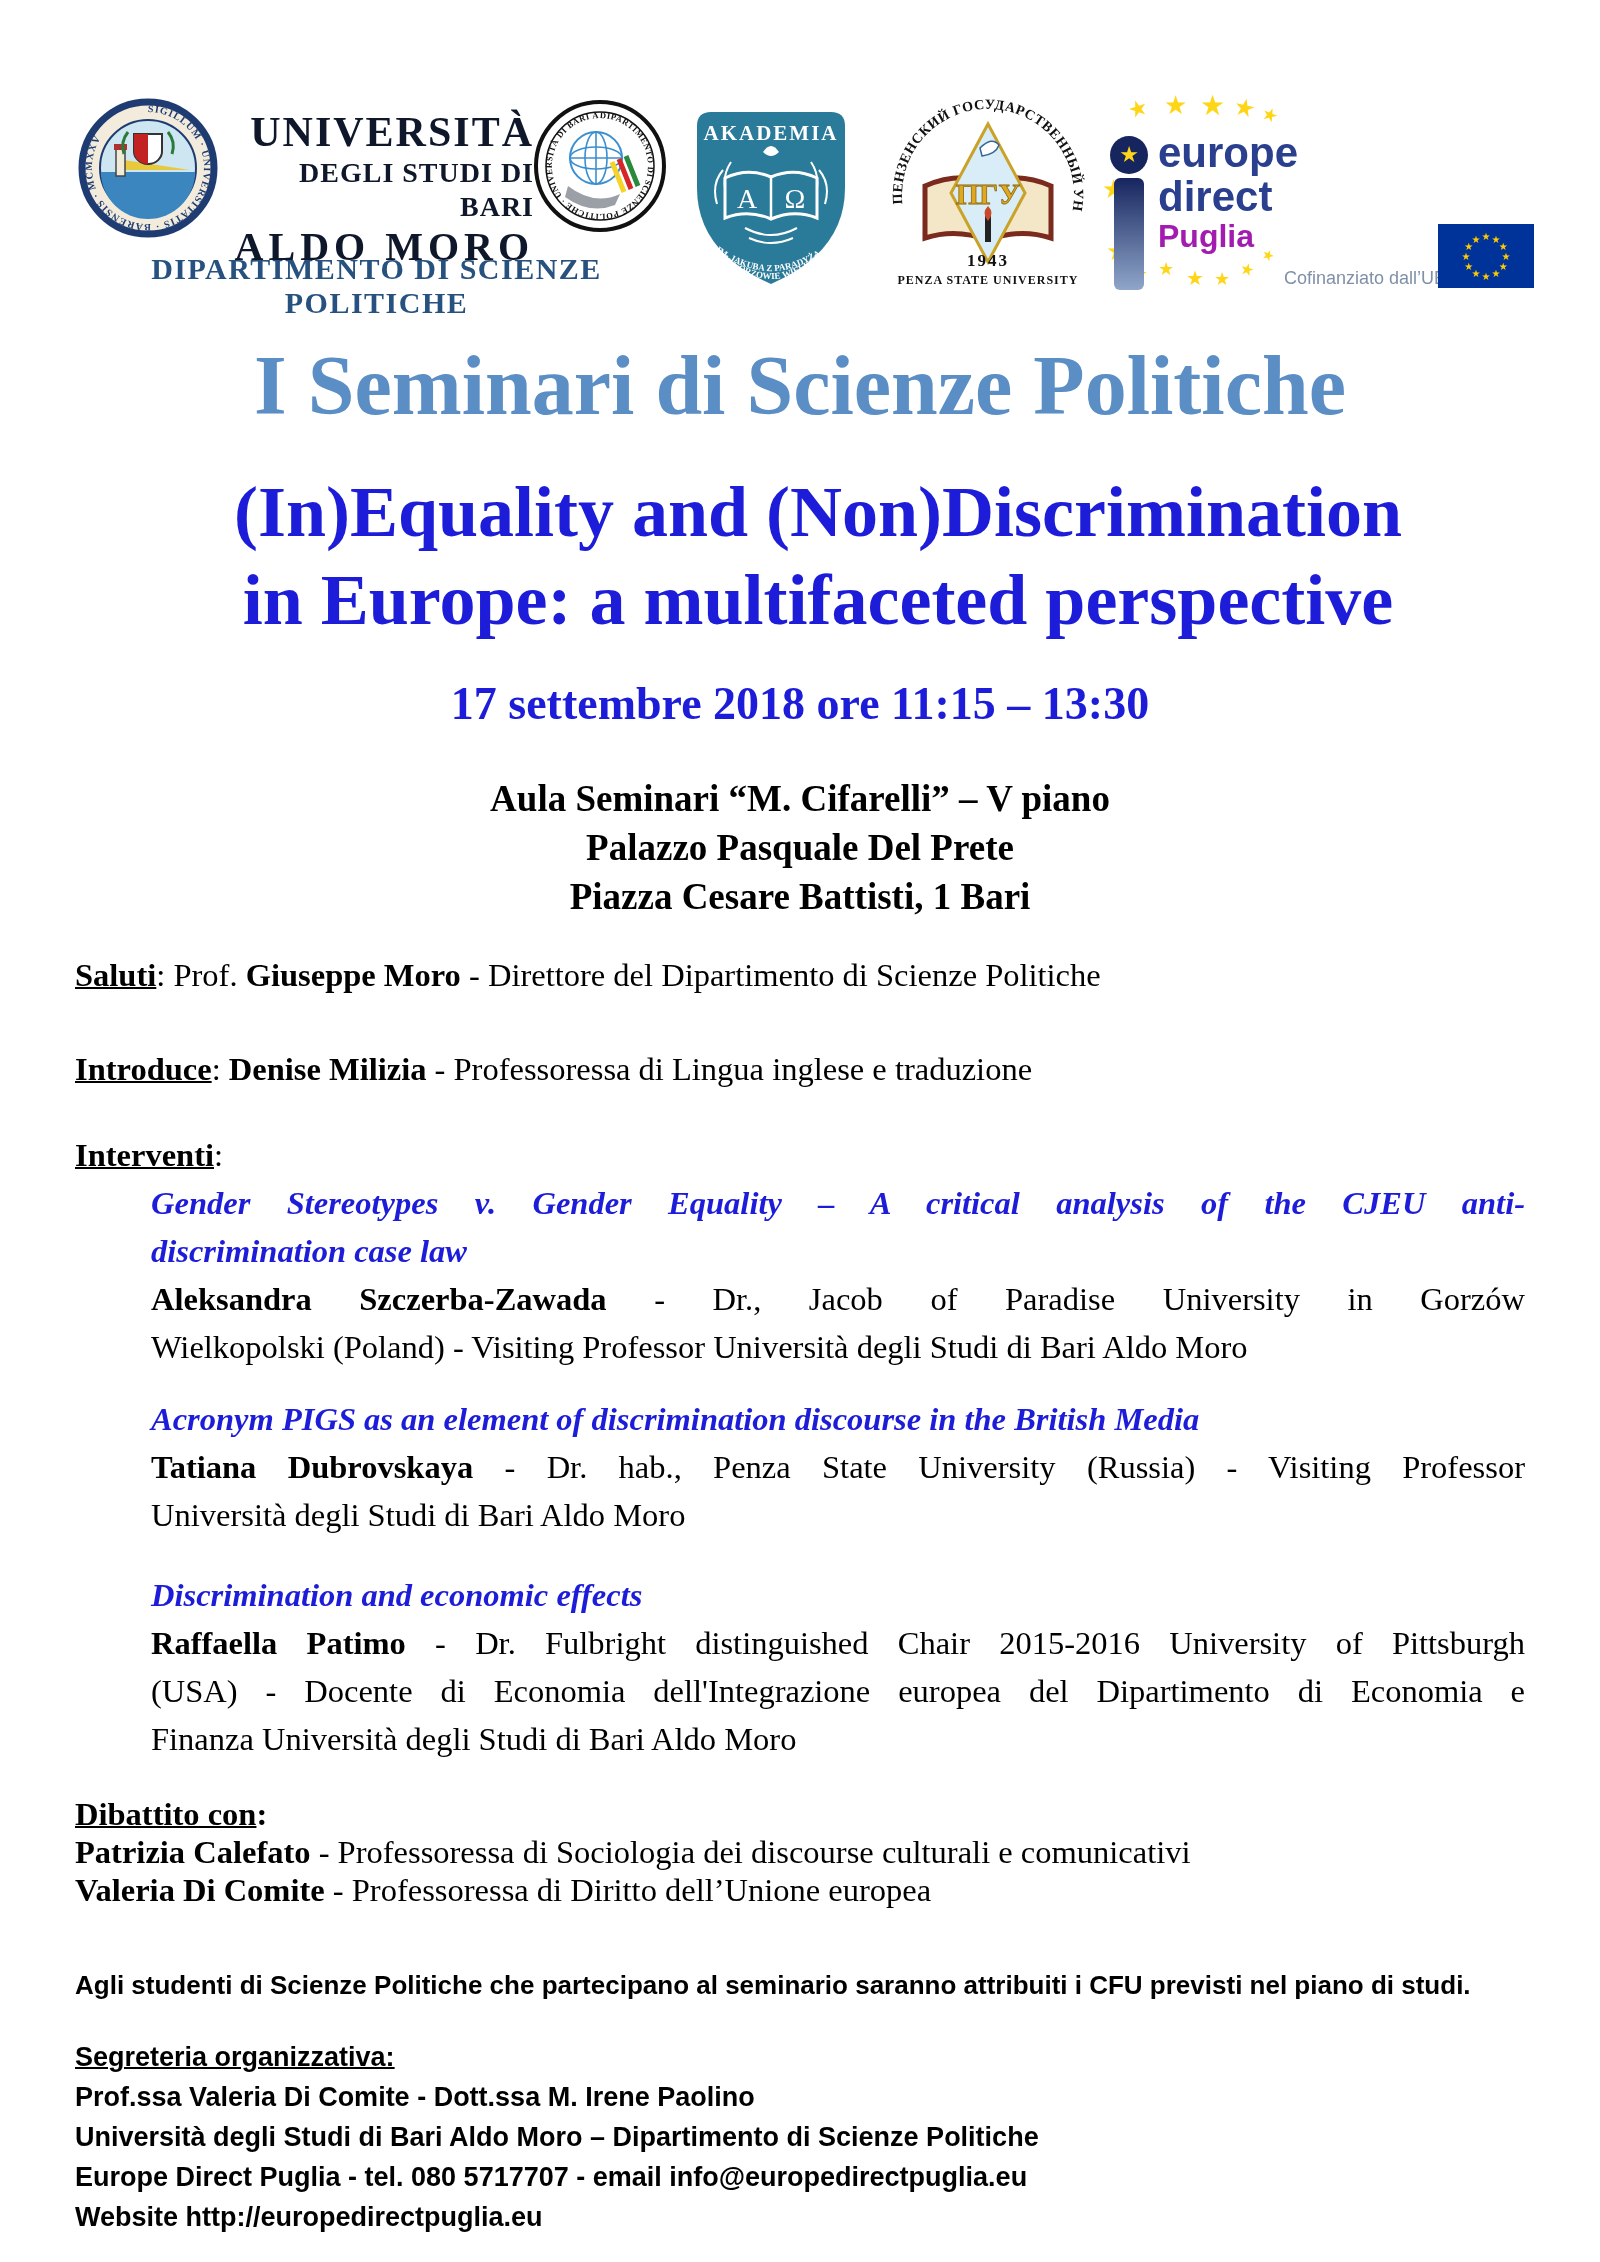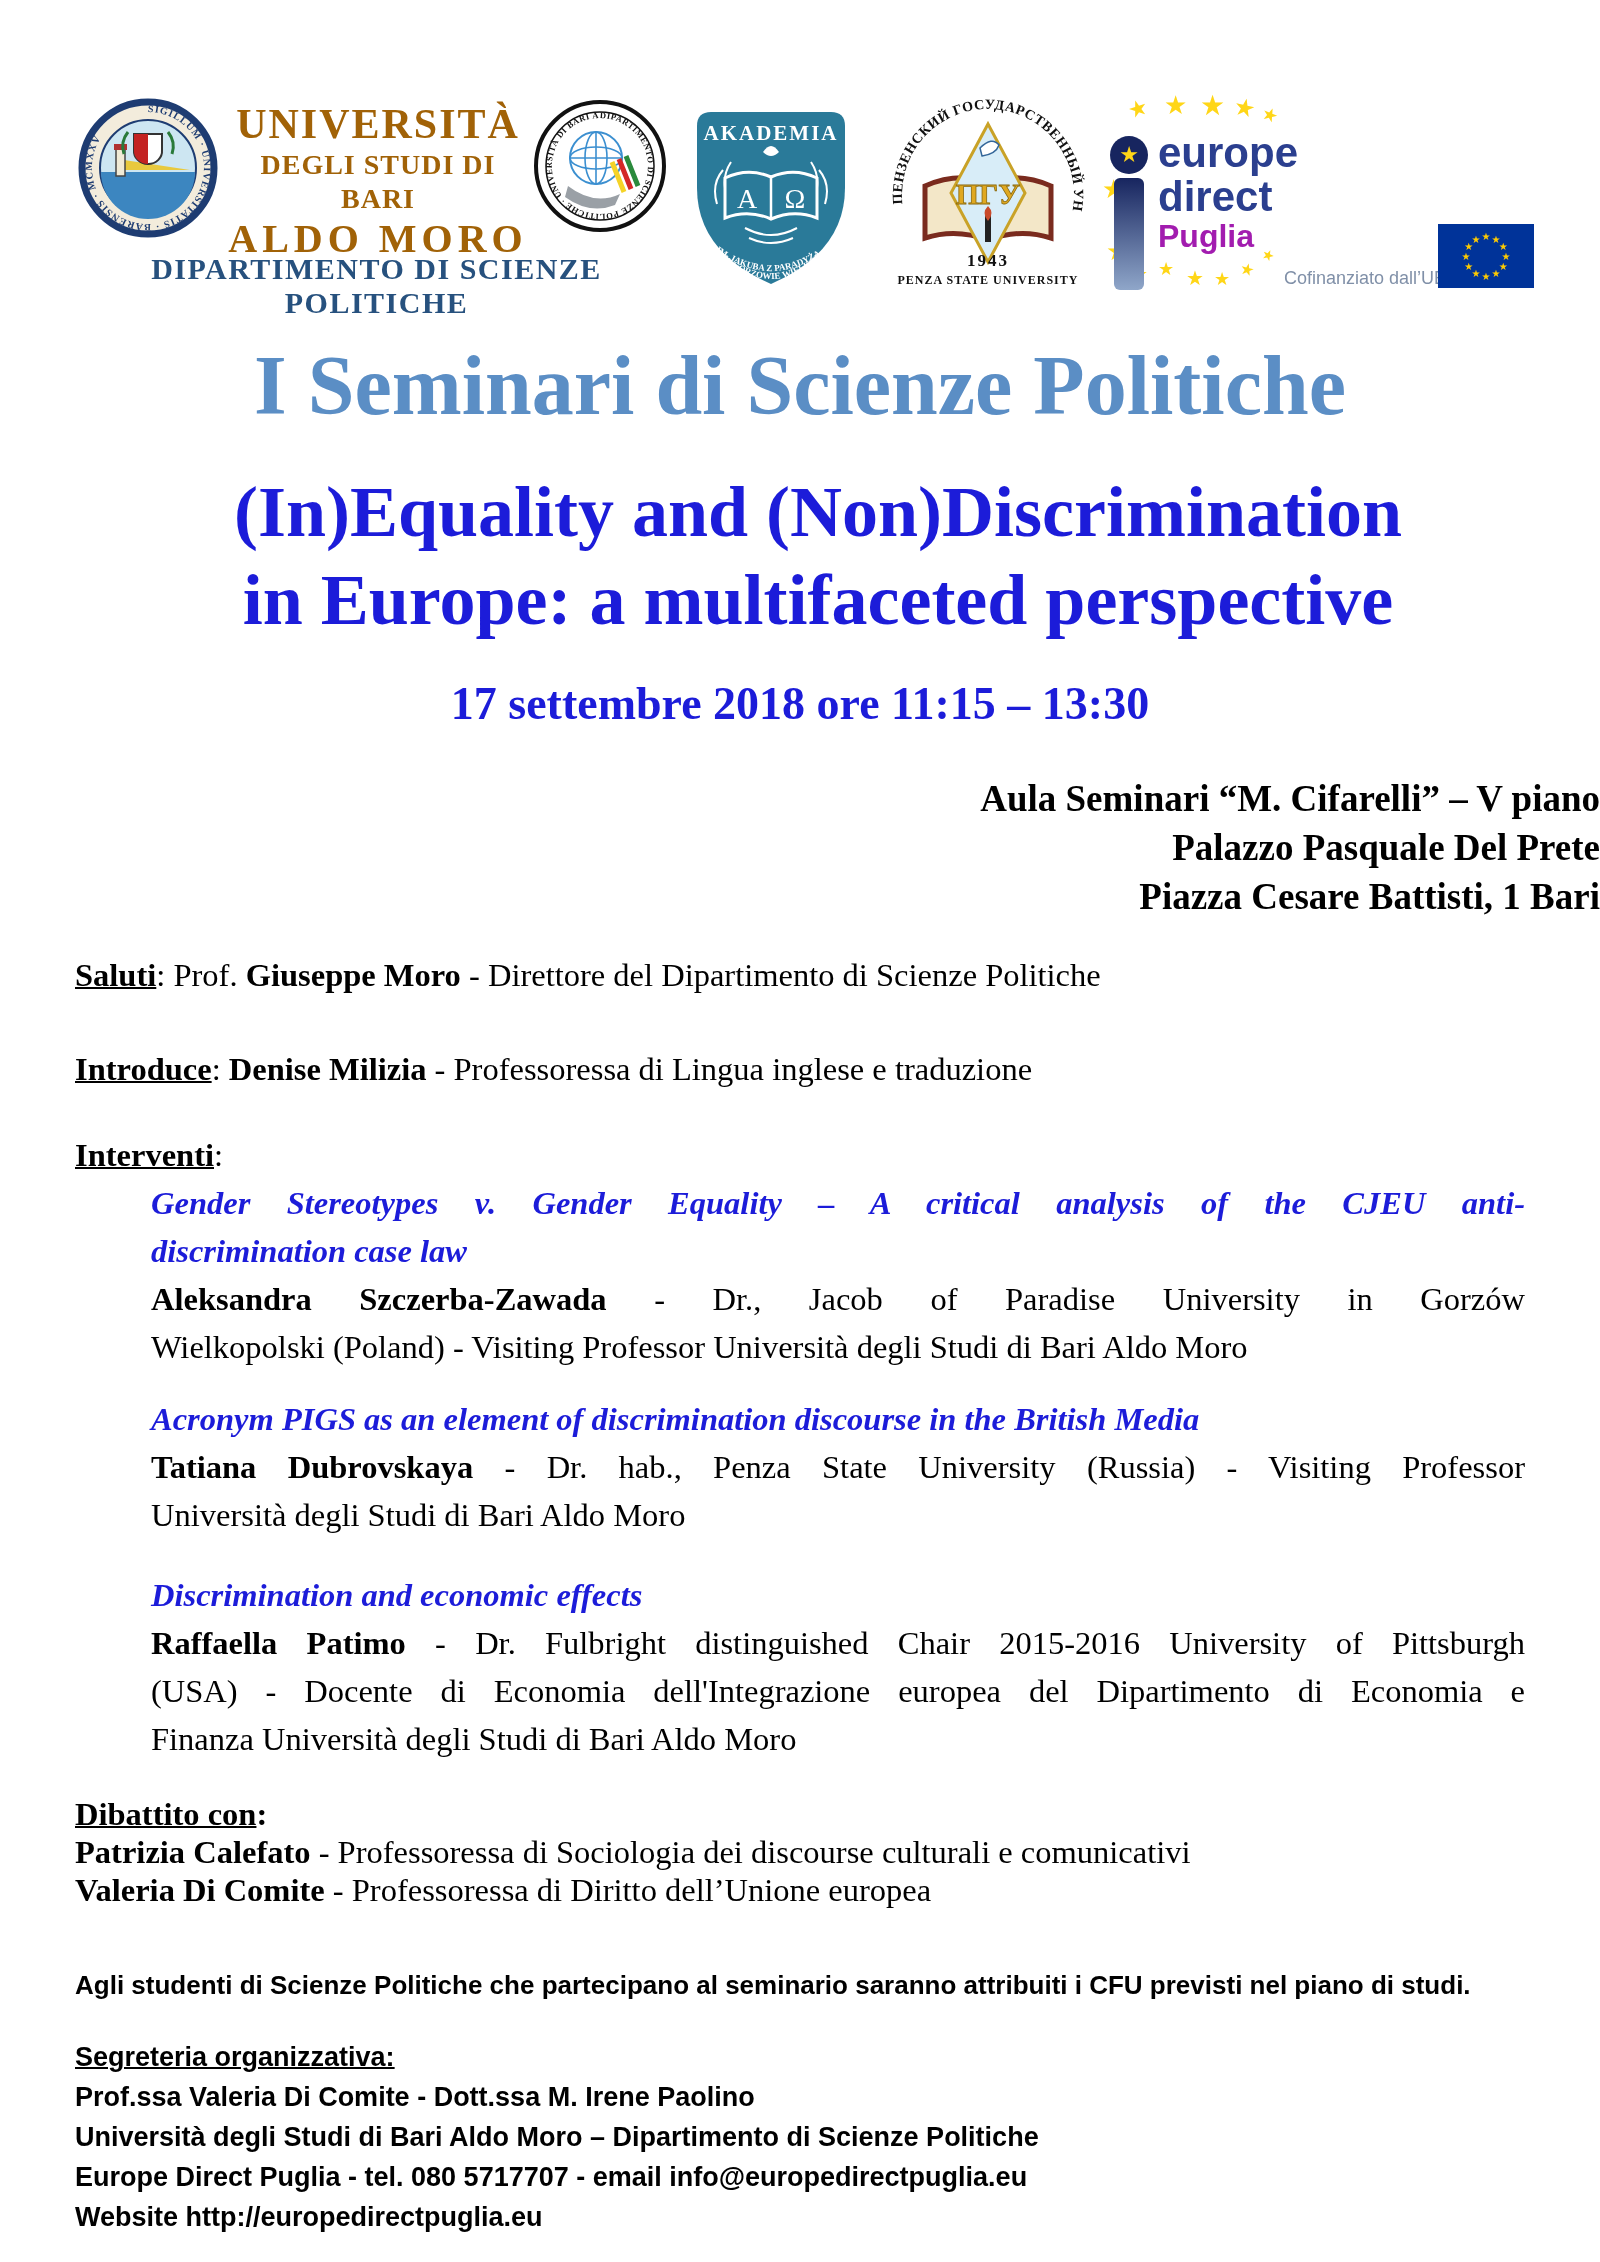--- a/index.html
+++ b/index.html
@@ -5,21 +5,21 @@
   * { margin:0; padding:0; box-sizing:border-box; }
   body { background:#ffffff; }
   .page {
     width:1600px; min-height:2262px; background:#ffffff; position:relative;
     font-family:"Liberation Serif","DejaVu Serif",serif; color:#000;
     padding-bottom:25px; overflow:hidden;
   }
   
   .hdr { position:relative; height:300px; }
   .hdr .abs { position:absolute; }
-  .uniba-text { left:222px; top:100px; width:312px; text-align:center; color:#a16207; }
+  .uniba-text { left:222px; top:108px; width:312px; text-align:right; color:#0f172a; }
   .uniba-l1 { font-size:42px; font-weight:bold; letter-spacing:2px; line-height:48px; }
   .uniba-l2 { font-size:28px; font-weight:bold; letter-spacing:1px; line-height:34px; }
   .uniba-l3 { font-size:40px; font-weight:bold; letter-spacing:5px; line-height:46px; }
   .dept-line { left:84px; top:252px; width:585px; text-align:center; color:#27517E;
                font-size:30px; letter-spacing:1.5px; font-weight:600; }
   .eudirect { left:1100px; top:92px; width:250px; height:205px; }
   .eudirect .st { position:absolute; color:#FFD617; line-height:1;
                   font-family:"DejaVu Sans",sans-serif; }
   .eud-stem { position:absolute; left:14px; top:86px; width:30px; height:112px;
               border-radius:6px; background:linear-gradient(#17255f,#8fa6c9); }
@@ -31,21 +31,21 @@
   .eud-puglia { position:absolute; left:58px; top:126px; font-family:"Liberation Sans",sans-serif;
                 font-weight:bold; color:#a21caf; font-size:32px; }
   .cofin { left:1284px; top:268px; font-family:"Liberation Sans","DejaVu Sans",sans-serif;
            font-size:18px; color:#8090a8; }
   
   .center { text-align:center; }
   .series-title { margin-top:30px; font-size:84px; font-weight:bold; line-height:112px;
                   color:#5B8EC5; }
   .main-title { margin-top:26px; font-size:72px; font-weight:600; line-height:88px; color:#1C1CD9;padding-left:36px; }
   .date-line { margin-top:30px; font-size:46px; font-weight:bold; line-height:60px; color:#1C1CD9; }
-  .venue { margin-top:40px; font-size:37px; font-weight:bold; line-height:49px; color:#000;text-align:right; }
+  .venue { margin-top:40px; font-size:37px; font-weight:bold; line-height:49px; color:#000; }
   
   .bodytext { margin:0 75px; font-size:32.5px; line-height:48px; }
   .b { font-weight:bold; }
   .ul { text-decoration:underline; text-decoration-thickness:2px; }
   .saluti { margin-top:30px; }
   .introduce { margin-top:46px; }
   .interventi { margin-top:38px; }
   .talk { padding-left:76px; }
   .talk2 { margin-top:24px; }
   .talk3 { margin-top:32px; }

